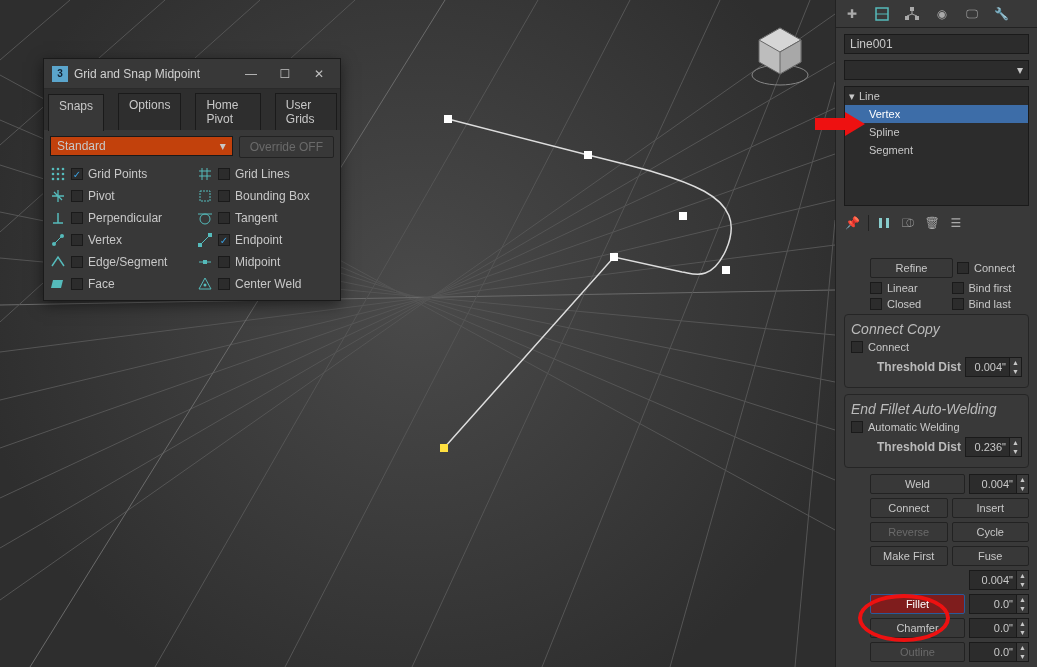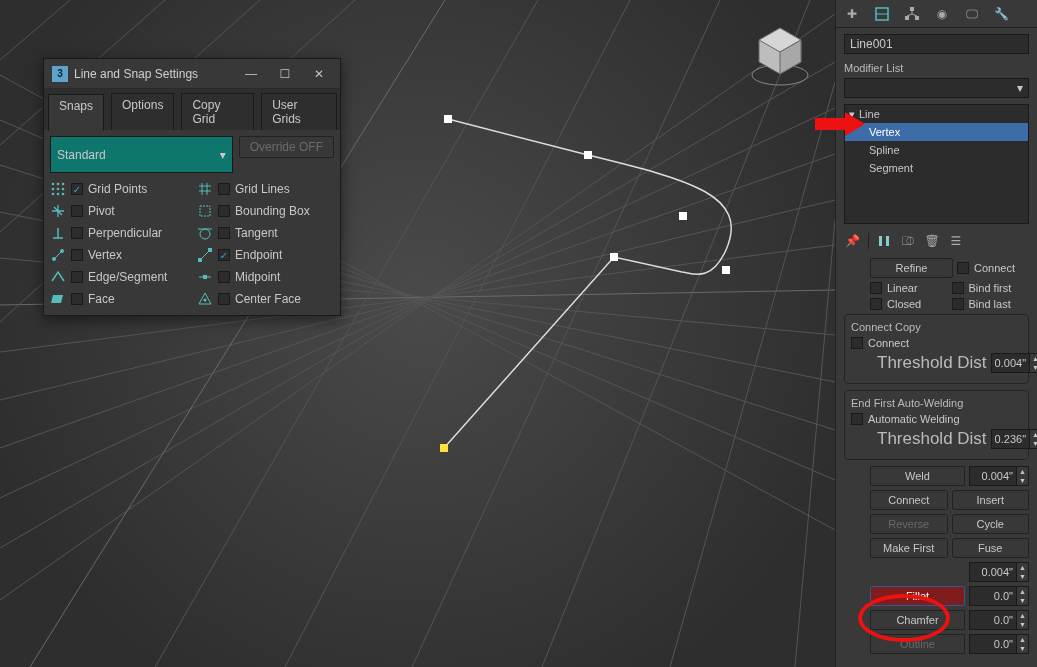--- a/index.html
+++ b/index.html
@@ -16,27 +16,27 @@
 .vp-svg { position: absolute; left: 0; top: 0; width: 835px; height: 667px; }
 
 
 .dialog { position: absolute; left: 43px; top: 58px; width: 298px; background: #383838; border: 1px solid #1a1a1a; box-shadow: 0 4px 14px rgba(0,0,0,0.5); }
 .dlg-title { height: 30px; display: flex; align-items: center; padding: 0 4px 0 8px; background: #383838; border-bottom: 1px solid #2a2a2a; }
 .dlg-title .ico { width: 16px; height: 16px; background: #5ba5cc; margin-right: 6px; display: flex; align-items: center; justify-content: center; color: #123; font-weight: bold; font-size: 10px; }
 .dlg-title .txt { flex: 1; color: #d0d0d0; font-size: 12px; }
 .dlg-ctrls { display: flex; }
 .dlg-ctrls div { width: 34px; height: 26px; display: flex; align-items: center; justify-content: center; color: #c0c0c0; cursor: default; }
 
-.tabbar { display: flex; background: #2e2e2e; padding: 4px 4px 0 4px; gap: 8px; }
+.tabbar { display: flex; background: #2e2e2e; padding: 4px 4px 0 4px; gap: 15px; }
 .tab { padding: 4px 10px; background: #2e2e2e; color: #c8c8c8; border: 1px solid #1a1a1a; border-bottom: none; margin-right: -1px; cursor: default; }
 .tab.active { background: #383838; position: relative; top: 1px; }
 
 .dlg-body { padding: 6px; background: #383838; }
 .row1 { display: flex; gap: 6px; margin-bottom: 6px; }
-.dropdown { flex: 1; height: 37px; background: #0f766e; border: 1px solid #1a1a1a; display: flex; align-items: center; padding: 0 6px; justify-content: space-between; }
+.dropdown { flex: 1; height: 20px; background: #c2410c; border: 1px solid #1a1a1a; display: flex; align-items: center; padding: 0 6px; justify-content: space-between; }
 .btn { height: 22px; padding: 4px 10px; background: #383838; border: 1px solid #222; display: flex; align-items: center; justify-content: center; cursor: default; border-radius: 2px; }
 .btn.disabled { color: #6a6a6a; }
 .btn.small { height: 20px; font-size: 11px; padding: 0 8px; }
 
 .snap-grid { display: grid; grid-template-columns: 1fr 1fr; gap: 2px 10px; }
 .snap-item { display: flex; align-items: center; gap: 5px; height: 20px; }
 .snap-ico { width: 16px; height: 16px; display: flex; align-items: center; justify-content: center; }
 .chk { width: 12px; height: 12px; background: #2c2c2c; border: 1px solid #1a1a1a; display: inline-flex; align-items: center; justify-content: center; }
 .chk.on::after { content: "✓"; font-size: 10px; color: #3aa0e0; }
 
@@ -52,29 +52,29 @@
 .mod-combo { margin: 0 8px 6px 8px; height: 20px; background: #2c2c2c; border: 1px solid #1a1a1a; display: flex; align-items: center; padding: 0 5px; justify-content: space-between; }
 .mod-stack { margin: 0 8px; height: 120px; background: #2c2c2c; border: 1px solid #1a1a1a; overflow: hidden; }
 .stack-item { height: 18px; display: flex; align-items: center; padding: 0 4px; font-size: 11px; }
 .stack-item.sel { background: #3d6da8; color: #fff; }
 .stack-item .arrow { width: 10px; display: inline-block; }
 .stack-tools { margin: 6px 8px; height: 22px; display: flex; align-items: center; gap: 6px; }
 .stack-tools .ti { width: 18px; height: 18px; display: flex; align-items: center; justify-content: center; color: #aaa; }
 
 .panel-scroll { position: absolute; top: 258px; bottom: 0; left: 0; right: 0; overflow: hidden; padding: 0 8px; }
 .group { border: 1px solid #252525; border-radius: 4px; padding: 6px; margin-bottom: 6px; }
-.group-title { font-size: 11px; color: #bbb; margin-bottom: 4px; }
+.group-title { font-size: 14px; color: #bbb; margin-bottom: 4px; font-style: italic; }
 .row { display: flex; gap: 4px; margin-bottom: 4px; align-items: center; padding-left: 26px; }
 .row .btn { flex: 1; min-width: 0; }
 .spinner { width: 60px; height: 20px; background: #2c2c2c; border: 1px solid #1a1a1a; display: flex; align-items: center; }
 .spinner .val { flex: 1; padding: 0 3px; text-align: right; font-size: 11px; color: #c8c8c8; }
 .spinner .arrows { width: 12px; display: flex; flex-direction: column; }
 .spinner .arrows div { height: 9px; font-size: 7px; display: flex; align-items: center; justify-content: center; background: #3a3a3a; border-left: 1px solid #1a1a1a; }
 .chk-label { display: flex; align-items: center; gap: 5px; font-size: 11px; }
-.labeltxt { font-size: 17px; color: #bbb; white-space: nowrap; }
+.labeltxt { font-size: 12px; color: #bbb; white-space: nowrap; font-weight: bold; }
 .btn.blue { background: #7f1d1d; color: #fff; border-color: #2a5a99; text-align: center; }
 
 
 .anno-arrow { position: absolute; left: 815px; top: 112px; pointer-events: none; }
 .anno-circle { position: absolute; left: 858px; top: 594px; width: 92px; height: 48px; border: 4px solid #e11; border-radius: 50% / 50%; pointer-events: none; }
 </style>
 </head>
 <body>
 
 <div class="viewport">
@@ -124,31 +124,31 @@
       <polygon points="35,8 56,20 56,42 35,54 14,42 14,20" fill="#bdbdbd" stroke="#666"></polygon>
       <polygon points="35,8 56,20 35,32 14,20" fill="#d6d6d6" stroke="#666"></polygon>
       <polygon points="35,32 56,20 56,42 35,54" fill="#a8a8a8" stroke="#666"></polygon>
     </svg>
   </div>
 </div>
 
 <div class="dialog">
   <div class="dlg-title">
     <div class="ico">3</div>
-    <div class="txt">Line and Snap Settings</div>
+    <div class="txt">Grid and Snap Midpoint</div>
     <div class="dlg-ctrls">
       <div>—</div>
       <div>☐</div>
       <div>✕</div>
     </div>
   </div>
   <div class="tabbar">
     <div class="tab active">Snaps</div>
     <div class="tab">Options</div>
-    <div class="tab">Copy Grid</div>
+    <div class="tab">Home Pivot</div>
     <div class="tab">User Grids</div>
   </div>
   <div class="dlg-body">
     <div class="row1">
       <div class="dropdown">
         <span>Standard</span>
         <span>▾</span>
       </div>
       <div class="btn disabled">Override OFF</div>
     </div>
@@ -269,21 +269,21 @@
           <span>Face</span>
         </div>
         <div class="snap-item">
           <span class="snap-ico">
             <svg width="16" height="16">
               <polygon points="8,2 14,13 2,13" fill="none" stroke="#5bb"></polygon>
               <circle cx="8" cy="9" r="1.5" fill="#5bb"></circle>
             </svg>
           </span>
           <span class="chk "></span>
-          <span>Center Face</span>
+          <span>Center Weld</span>
         </div>
       </div>
   </div>
 </div>
 
 <div class="cmd">
   <div class="cmd-tabs">
     <div class="ci">✚</div>
     <div class="ci">
         <svg width="16" height="16">
@@ -299,21 +299,20 @@
           <path d="M8 5 L8 8 M8 8 L3 10 M8 8 L13 10" stroke="#aaa"></path>
         </svg>
       </div>
     <div class="ci">◉</div>
     <div class="ci">🖵</div>
     <div class="ci">🔧</div>
   </div>
   <div class="name-row">
     <input class="name-input" value="Line001" style="">
   </div>
-  <div class="mod-label">Modifier List</div>
   <div class="mod-combo">
     <span></span>
       <span>▾</span>
   </div>
   <div class="mod-stack">
     <div class="stack-item">
         <span class="arrow">▾</span>
         <span>Line</span>
       </div>
     <div class="stack-item sel" style="padding-left:24px">
@@ -381,21 +380,21 @@
             <span class="val">0.004"</span>
             <span class="arrows">
               <div>▲</div>
               <div>▼</div>
             </span>
           </div>
       </div>
     </div>
 
     <div class="group">
-      <div class="group-title">End First Auto-Welding</div>
+      <div class="group-title">End Fillet Auto-Welding</div>
       <label class="chk-label">
           <span class="chk"></span>
           <span>Automatic Welding</span>
         </label>
       <div class="row" style="margin-top:4px">
         <span class="labeltxt">Threshold Dist</span>
         <div class="spinner">
             <span class="val">0.236"</span>
             <span class="arrows">
               <div>▲</div>

